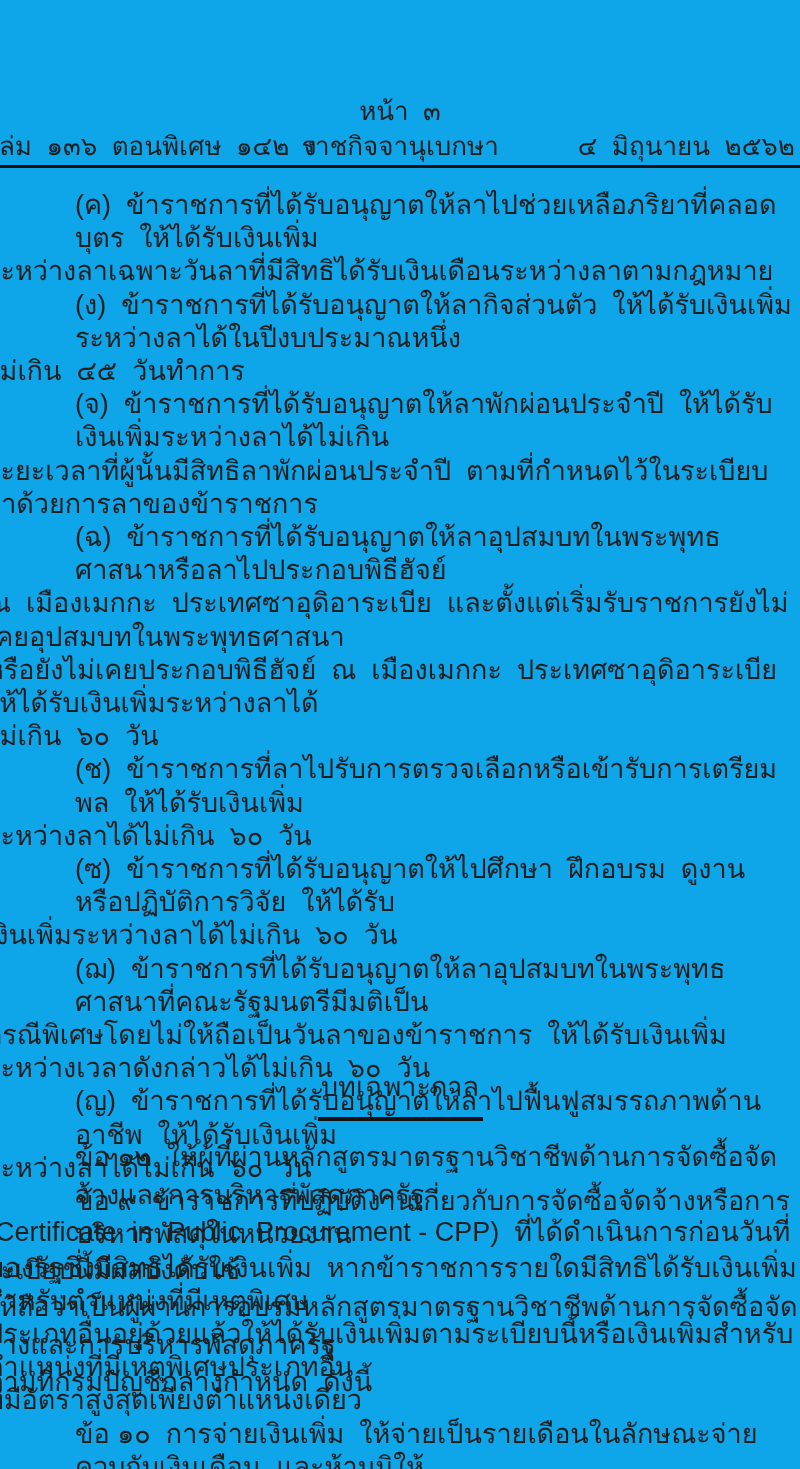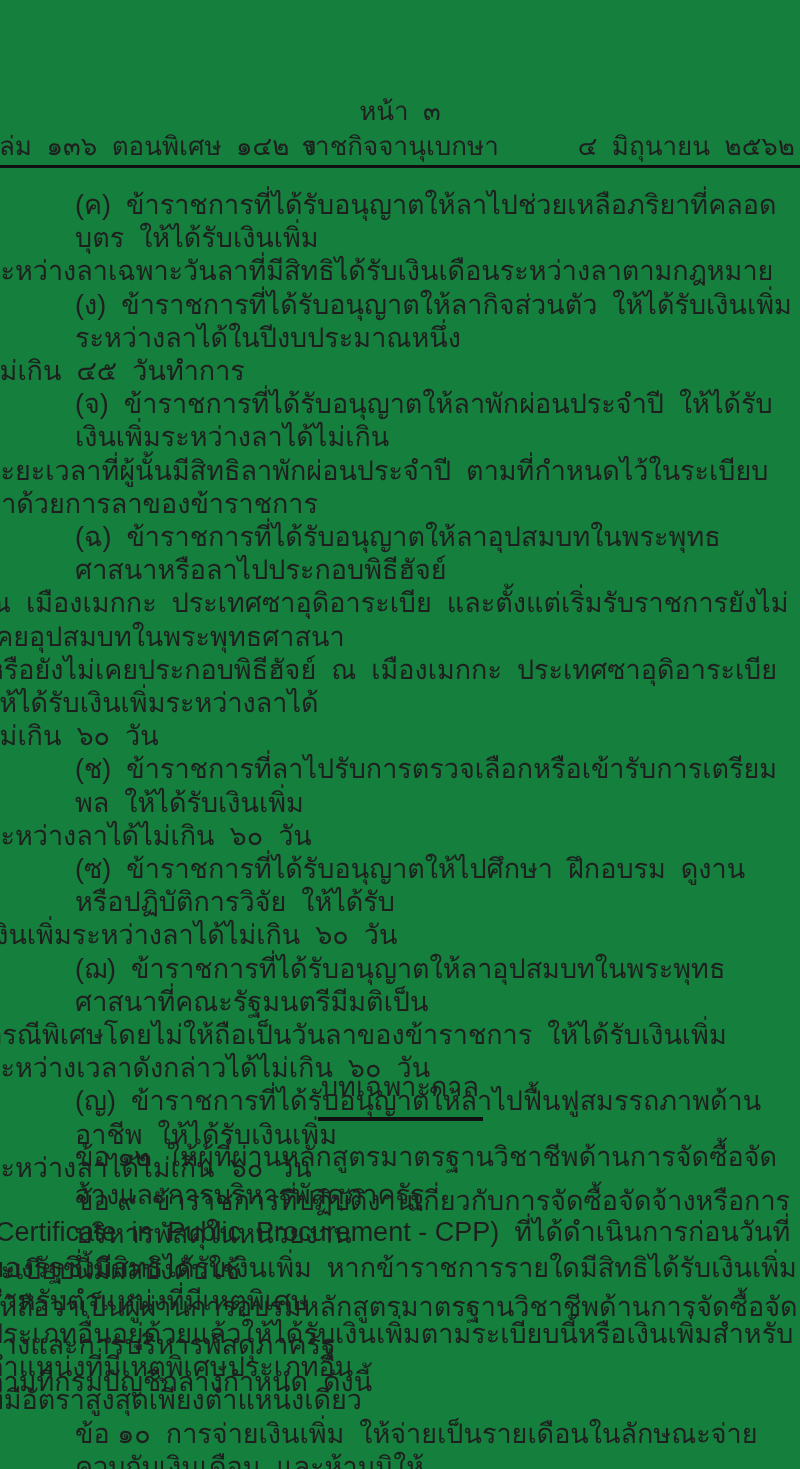--- a/index.html
+++ b/index.html
@@ -5,21 +5,21 @@
   html, body { margin: 0; padding: 0; }
   body {
     width: 800px; height: 1469px;
     background: #ffffff;
     font-family: "Liberation Sans", "DejaVu Sans", sans-serif;
   }
   .page {
     position: relative;
     width: 800px; height: 1469px;
     overflow: hidden;
-    background: #15803d;
+    background: #0ea5e9;
     color: #1f1f1f;
   }
   .hdr-page {
     position: absolute; top: 96px; left: 0; width: 800px;
     text-align: center; font-size: 26px; line-height: 30px;
     white-space: pre;
   }
   .hdr-row {
     position: absolute; top: 130px; left: 0; width: 800px; height: 32px;
     font-size: 26px; line-height: 32px;

